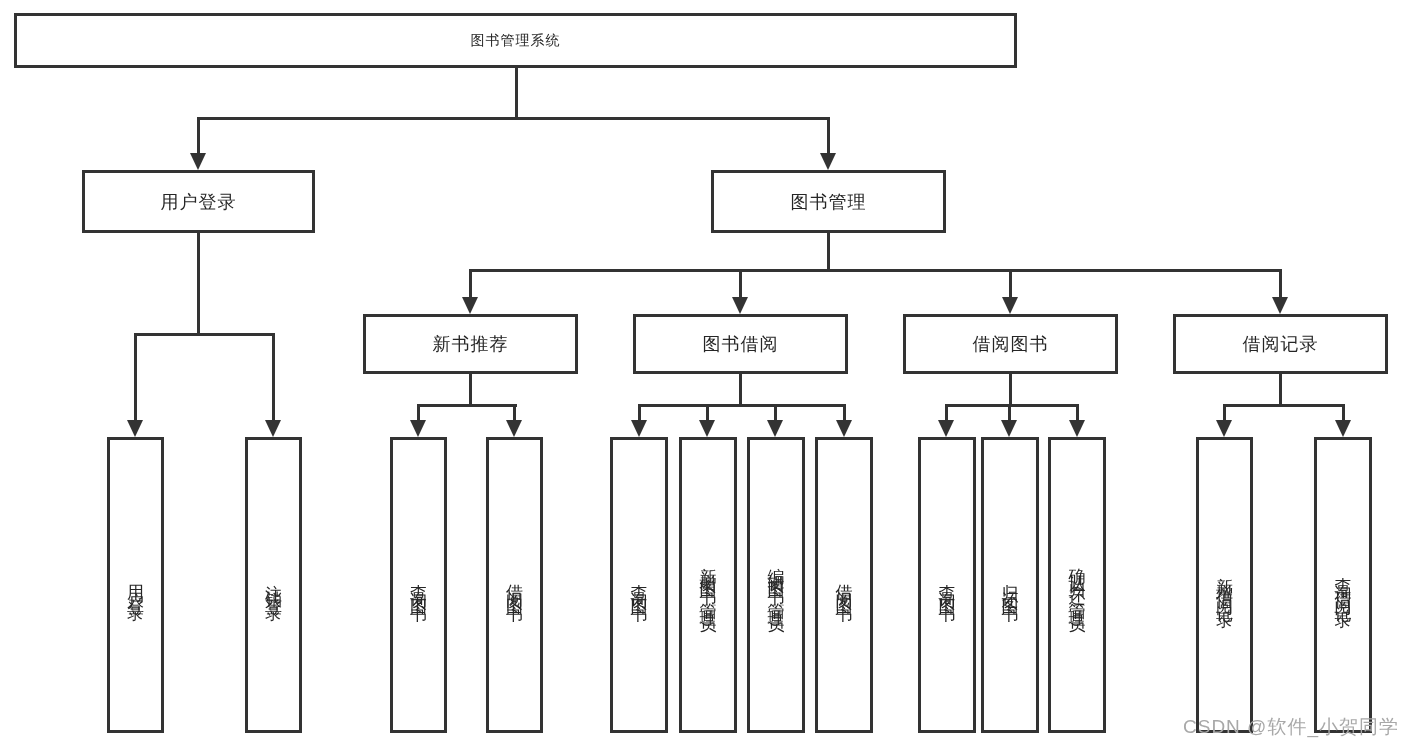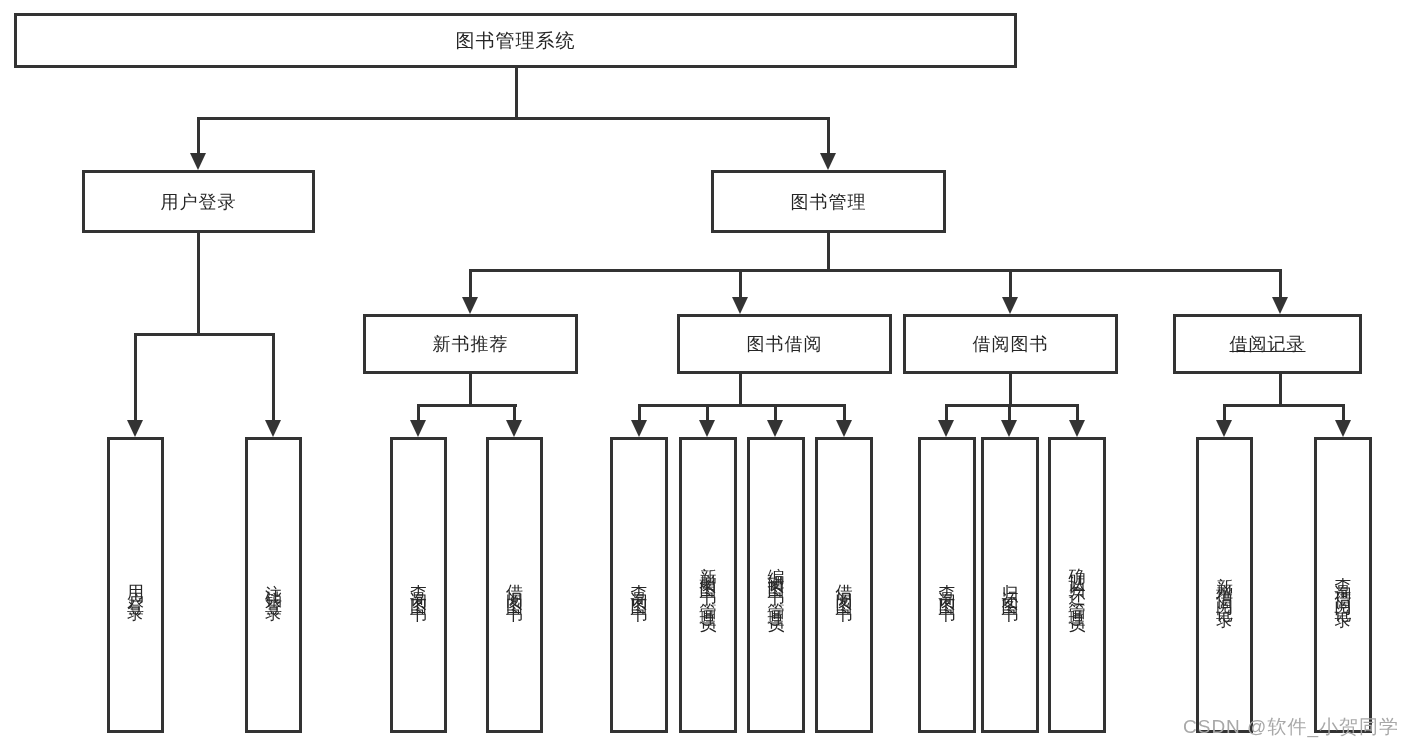--- a/index.html
+++ b/index.html
@@ -21,21 +21,21 @@
     border: 3px solid #333333;
     background: #ffffff;
     display: flex;
     align-items: center;
     justify-content: center;
     color: #262626;
     font-size: 18px;
     letter-spacing: 1px;
     z-index: 2;
   }
-  .box.root { font-size: 19px; }
+  .box.root { font-size: 14px; }
   .vbox span {
     writing-mode: vertical-rl;
     text-orientation: mixed;
     font-size: 17px;
     letter-spacing: 7px;
     line-height: 1;
     color: #262626;
   }
   .edge {
     position: absolute;
@@ -83,27 +83,27 @@
   <div class="box" style="left:82px; top:170px; width:233px; height:63px;">
     <span>用户登录</span>
   </div>
   <div class="box" style="left:363px; top:314px; width:215px; height:60px;">
     <span>新书推荐</span>
   </div>
 
   <div class="box" style="left:711px; top:170px; width:235px; height:63px;">
     <span>图书管理</span>
   </div>
-  <div class="box" style="left:633px; top:314px; width:215px; height:60px;margin-left:44px;">
+  <div class="box" style="left:633px; top:314px; width:215px; height:60px;">
     <span>图书借阅</span>
   </div>
   <div class="box" style="left:903px; top:314px; width:215px; height:60px;">
     <span>借阅图书</span>
   </div>
-  <div class="box" style="left:1173px; top:314px; width:189px; height:60px;text-decoration:underline;">
+  <div class="box" style="left:1173px; top:314px; width:215px; height:60px;">
     <span>借阅记录</span>
   </div>
 
   <div class="box vbox" style="left:107px; top:437px; width:57px; height:296px;">
     <span>用户登录</span>
   </div>
   <div class="box vbox" style="left:245px; top:437px; width:57px; height:296px;">
     <span>注销登录</span>
   </div>
   <div class="box vbox" style="left:390px; top:437px; width:57px; height:296px;">

